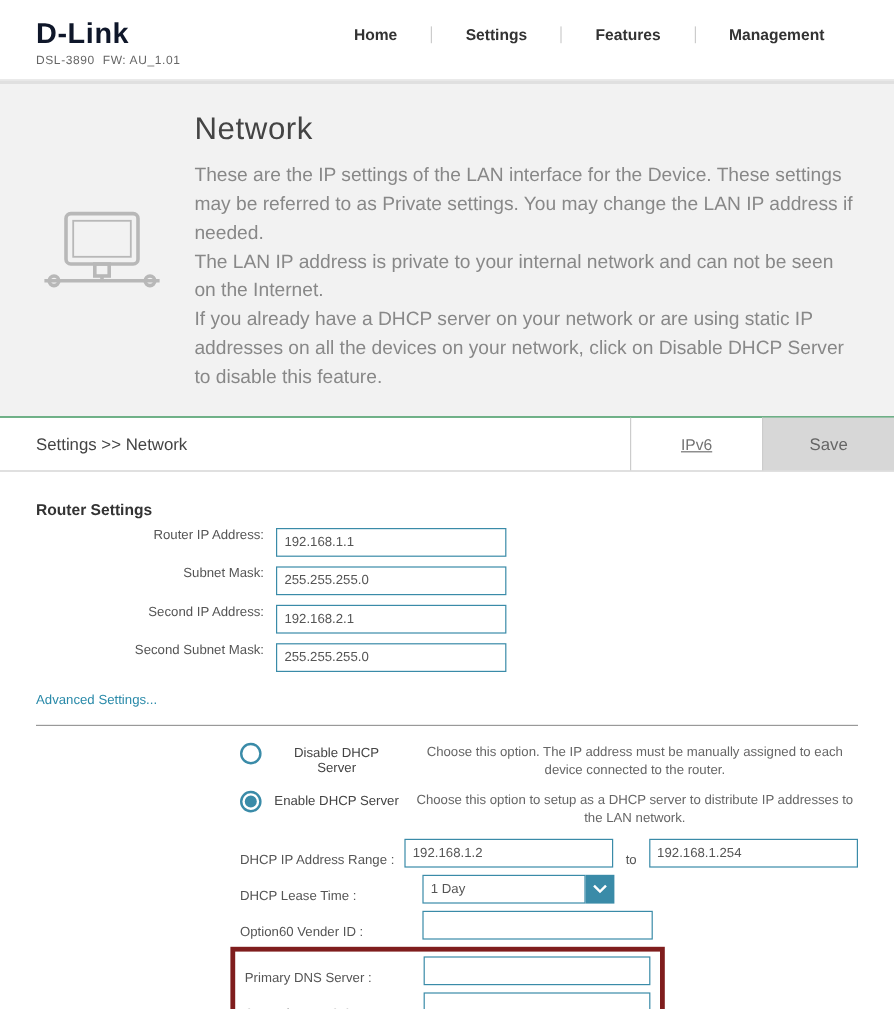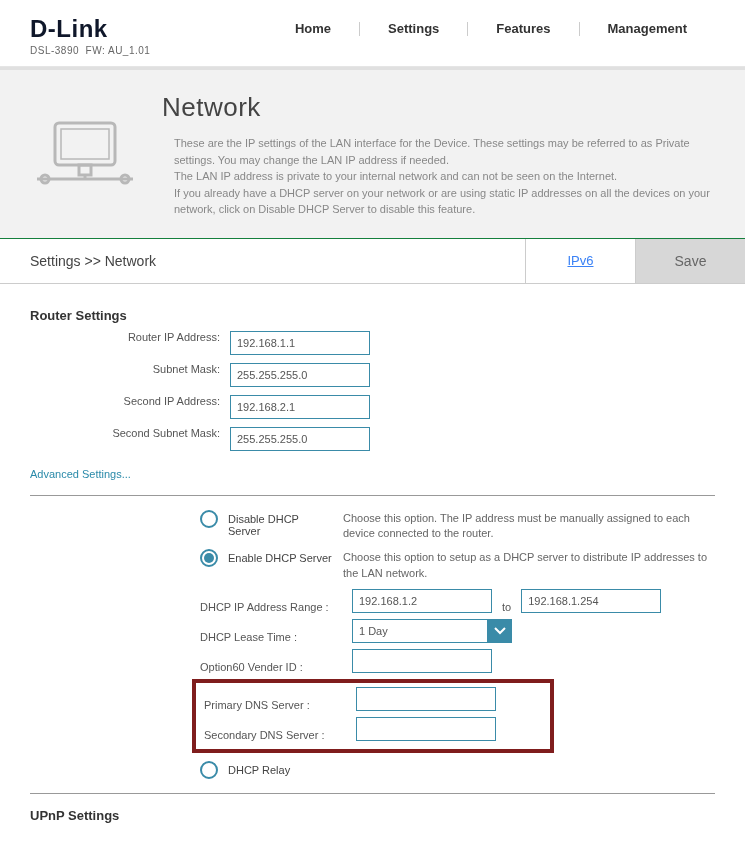--- a/index.html
+++ b/index.html
@@ -9,35 +9,35 @@
   .logo-text { font-size: 24px; font-weight: bold; letter-spacing: 0.5px; color: #0f172a; font-family: "Arial Black", Arial, sans-serif; }
   .logo-sub { font-size: 10px; color: #666; letter-spacing: 0.5px; margin-top: 2px; }
   .nav { flex: 1; display: flex; justify-content: flex-end; align-items: center; gap: 0; margin-top: 6px; }
   .nav-item { font-size: 13px; color: #333; font-weight: bold; padding: 0 28px; cursor: pointer; }
   .nav-sep { width: 1px; height: 14px; background: #ccc; }
   .hr-thick { height: 3px; background: #e0e0e0; }
   .hero { background: #f2f2f2; display: flex; padding: 22px 30px 20px 30px; }
   .hero-icon { flex: 0 0 110px; display: flex; align-items: center; justify-content: center; }
   .hero-text { flex: 1; padding-left: 22px; }
   .hero-title { font-size: 26px; font-weight: 300; color: #444; margin-bottom: 12px; letter-spacing: 0.5px; }
-  .hero-desc { font-size: 11px; color: #888; line-height: 1.5; margin-left: 12px; }
+  .hero-desc { font-size: 16px; color: #888; line-height: 1.5; }
   .row-bar { display: flex; align-items: stretch; border-top: 1px solid #15803d; border-bottom: 1px solid #ccc; }
   .breadcrumb { flex: 1; padding: 14px 30px; font-size: 14px; color: #444; }
-  .tab-link { width: 110px; display: flex; align-items: center; justify-content: center; color: #3b82f6; border-left: 1px solid #ccc; font-size: 13px; cursor: pointer; text-decoration: underline; }
+  .tab-link { width: 110px; display: flex; align-items: center; justify-content: center; color: #737373; border-left: 1px solid #ccc; font-size: 13px; cursor: pointer; text-decoration: underline; }
   .save-btn { width: 110px; display: flex; align-items: center; justify-content: center; background: #d7d7d7; color: #666; font-size: 14px; border-left: 1px solid #ccc; cursor: pointer; }
   .content { padding: 10px 30px 0 30px; }
   .section-title { font-size: 13px; color: #333; font-weight: bold; margin: 14px 0 8px 0; }
   .divider { border: none; border-top: 1px solid #999; margin: 14px 0; }
   .form-row { display: flex; align-items: flex-start; margin-bottom: 8px; }
   .form-label { width: 200px; text-align: right; font-size: 11px; color: #555; padding-right: 10px; }
-  .form-input { border: 1px solid #3a8ba8; height: 24px; padding: 0 6px; font-size: 11px; color: #555; background: #fff; width: 140px; }
+  .form-input { border: 1px solid #3a8ba8; height: 24px; padding: 0 6px; font-size: 11px; color: #555; background: #fff; width: 192px; }
   .btn-toggle { height: 24px; padding: 0 18px; background: #808080; color: #fff; font-size: 12px; border: none; cursor: pointer; margin-right: 4px; }
   .adv-link { text-align: left; padding: 8px 4px 0 0; }
   .adv-link a { color: #2a8aa9; font-size: 11px; cursor: pointer; }
-  .radio-row { display: flex; align-items: flex-start; margin: 8px 0; padding-left: 170px; }
+  .radio-row { display: flex; align-items: flex-start; margin: 8px 0; padding-left: 170px; text-align: center; }
   .radio-circle { width: 18px; height: 18px; border: 2px solid #3a8ba8; border-radius: 50%; flex: 0 0 auto; display: flex; align-items: center; justify-content: center; cursor: pointer; }
   .radio-dot { width: 10px; height: 10px; background: #3a8ba8; border-radius: 50%; }
   .radio-label { font-size: 11px; color: #444; padding: 3px 10px 0 10px; width: 125px; }
   .radio-desc { font-size: 11px; color: #666; line-height: 1.4; flex: 1; padding-top: 1px; }
   .sub-form { padding-left: 170px; }
   .sub-row { display: flex; align-items: flex-end; margin-bottom: 6px; }
   .sub-label { width: 152px; font-size: 11px; color: #555; }
   .mid-text { font-size: 11px; color: #555; padding: 0 10px; }
   .select-wrap { display: flex; }
   .select-box { border: 1px solid #3a8ba8; height: 24px; width: 136px; padding: 0 6px; font-size: 11px; color: #555; display: flex; align-items: center; }

